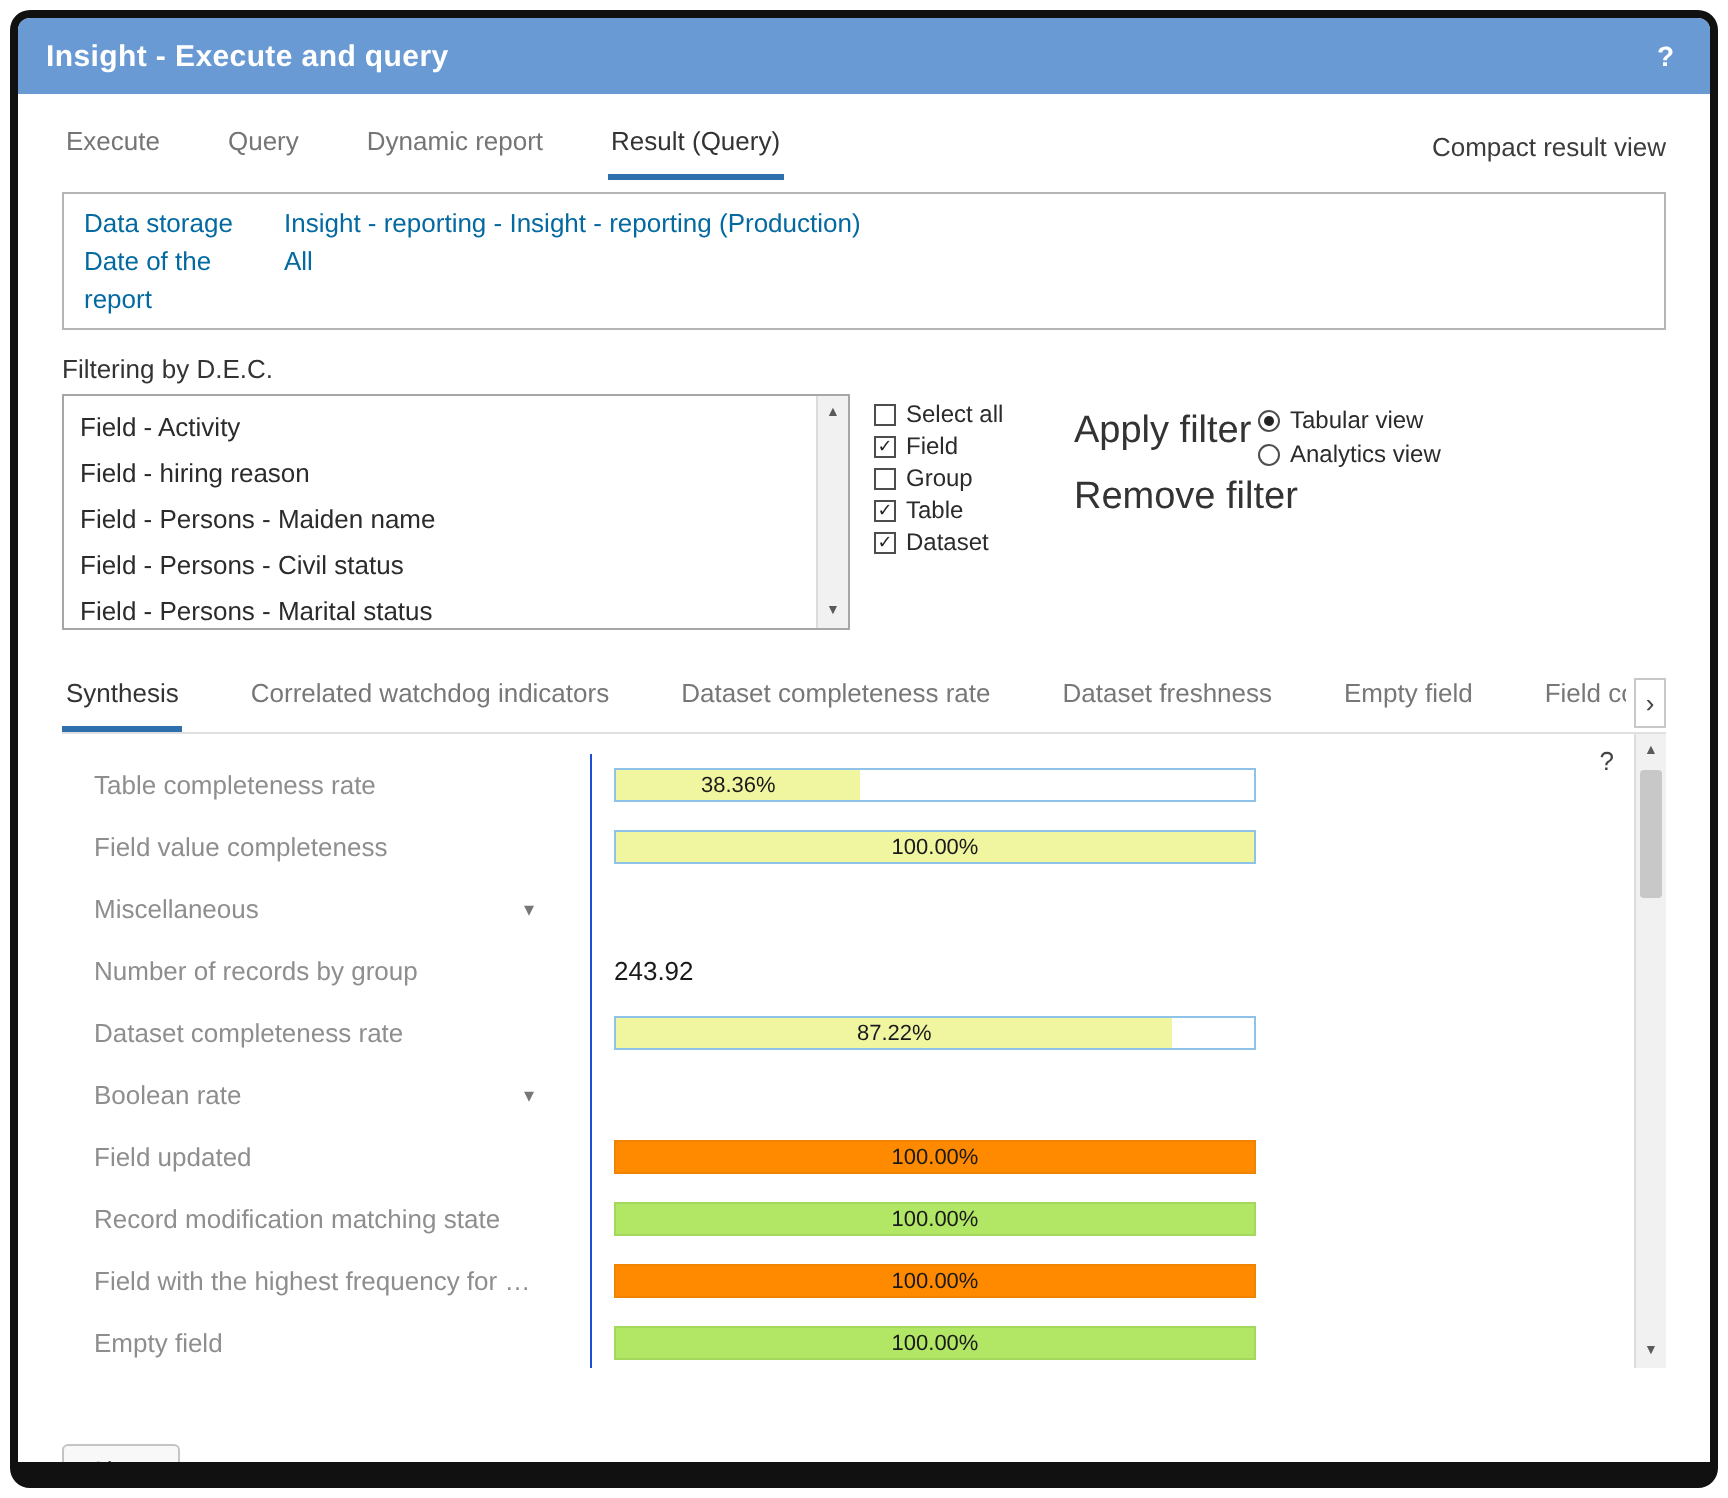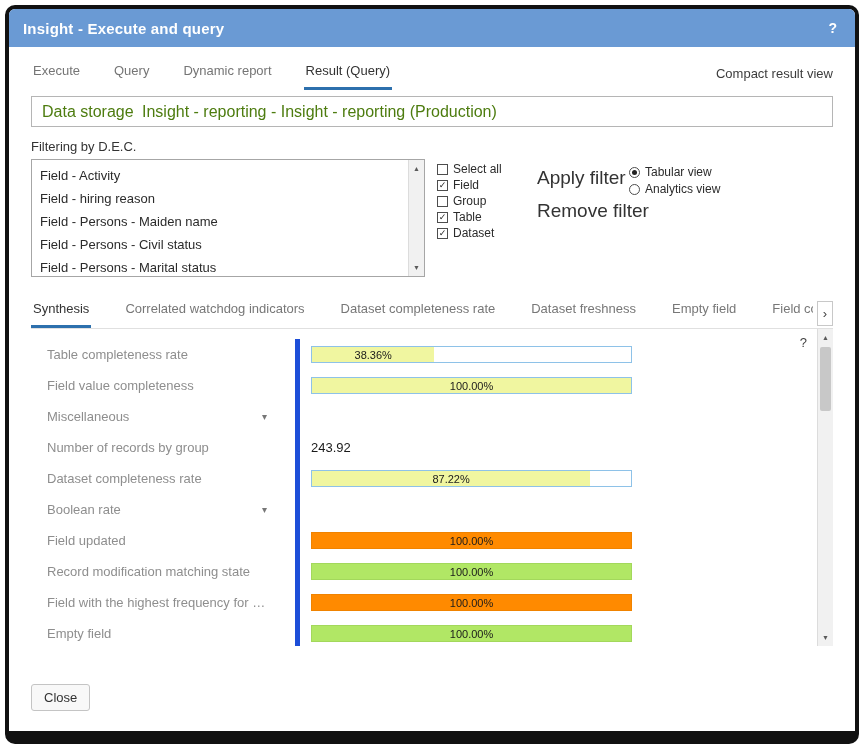--- a/index.html
+++ b/index.html
@@ -17,21 +17,21 @@
   
   .tabbar { display:flex; align-items:flex-end; margin:16px 22px 0; }
   .tabs { display:flex; }
   .tab { font-size:13px; color:#757575; padding:0 2px 9px; margin-right:30px; cursor:pointer; border-bottom:3px solid transparent; white-space:nowrap; }
   .tab.active { color:#333333; border-bottom-color:#2d70ad; }
   .tabbar .spacer { flex:1; }
   .compact-link { font-size:13px; color:#3c3c3c; padding-bottom:9px; cursor:pointer; }
 
   
   .infobox { margin:6px 22px 0; border:1px solid #b5b5b5; padding:5px 10px; }
-  .info-row { display:flex; font-size:16px; color:#4d7c0f; line-height:19px; }
+  .info-row { display:flex; font-size:13px; color:#0369a1; line-height:19px; }
   .info-label { width:100px; flex:none; }
   .info-value { flex:1; }
 
   
   .filter-label { margin:12px 22px 5px; font-size:13px; color:#333333; }
   .filter-row { display:flex; margin:0 22px; }
   .listbox { position:relative; width:394px; height:118px; border:1px solid #a6a6a6; background:#ffffff; overflow:hidden; padding:4px 18px 0 0; }
   .list-item { font-size:13px; color:#2b2b2b; padding:4px 0 4px 8px; line-height:15px; cursor:pointer; white-space:nowrap; }
   .vscroll { position:absolute; top:0; right:0; bottom:0; width:16px; background:#f1f1f1; border-left:1px solid #dcdcdc; }
   .vscroll .arr { position:absolute; left:0; width:100%; height:15px; display:flex; align-items:center; justify-content:center; font-size:7px; color:#5a5a5a; cursor:pointer; }
@@ -63,21 +63,21 @@
 
   
   .result-panel { position:relative; border-top:1px solid #e0e0e0; height:318px; padding:10px 20px 0 0; overflow:hidden; }
   .panel-help { position:absolute; top:6px; right:26px; font-size:13px; color:#444444; cursor:pointer; }
   .panel-scroll { border-left:1px solid #dcdcdc; }
 
   .metric-row { display:flex; align-items:stretch; height:31px;gap:20px; }
   .metric-label { width:244px; flex:none; display:flex; align-items:center; justify-content:space-between; padding:0 8px 0 16px; font-size:13px; color:#8e8e8e; overflow:hidden; }
   .metric-label > span:first-child { overflow:hidden; text-overflow:ellipsis; white-space:nowrap; }
   .group-chevron { flex:none; font-size:10px; color:#777777; margin-left:6px; cursor:pointer; }
-  .metric-value { flex:1; border-left:5px solid #1d4ed8; display:flex; align-items:center; padding-left:11px; }
+  .metric-value { flex:1; border-left:1px solid #1d4ed8; display:flex; align-items:center; padding-left:11px; }
   .bar { width:321px; height:17px; border:1px solid #8ec2e8; background:#ffffff; position:relative; }
   .bar-fill { height:100%; display:flex; align-items:center; justify-content:center; font-size:11px; color:#1a1a1a; white-space:nowrap; }
   .metric-text { font-size:13px; color:#1a1a1a; }
 
   
   .footer { margin:38px 22px 0; }
   .close-btn { display:inline-block; font-size:13px; color:#333333; background:#f8f8f8; border:1px solid #c4c4c4; border-radius:3px; padding:5px 12px; cursor:pointer; }
 </style>
 </head>
 <body>
@@ -97,20 +97,24 @@
         <div class="tab active">Result (Query)</div>
       </div>
     <div class="spacer"></div>
     <div class="compact-link">Compact result view</div>
   </div>
 
   <div class="infobox">
     <div class="info-row">
       <span class="info-label">Data storage</span>
       <span class="info-value">Insight - reporting - Insight - reporting (Production)</span>
+    </div>
+    <div class="info-row">
+      <span class="info-label">Date of the report</span>
+      <span class="info-value">All</span>
     </div>
   </div>
 
   <div class="filter-label">Filtering by D.E.C.</div>
 
   <div class="filter-row">
     <div class="listbox">
       <div>
           <div class="list-item">Field - Activity</div>
           <div class="list-item">Field - hiring reason</div>

